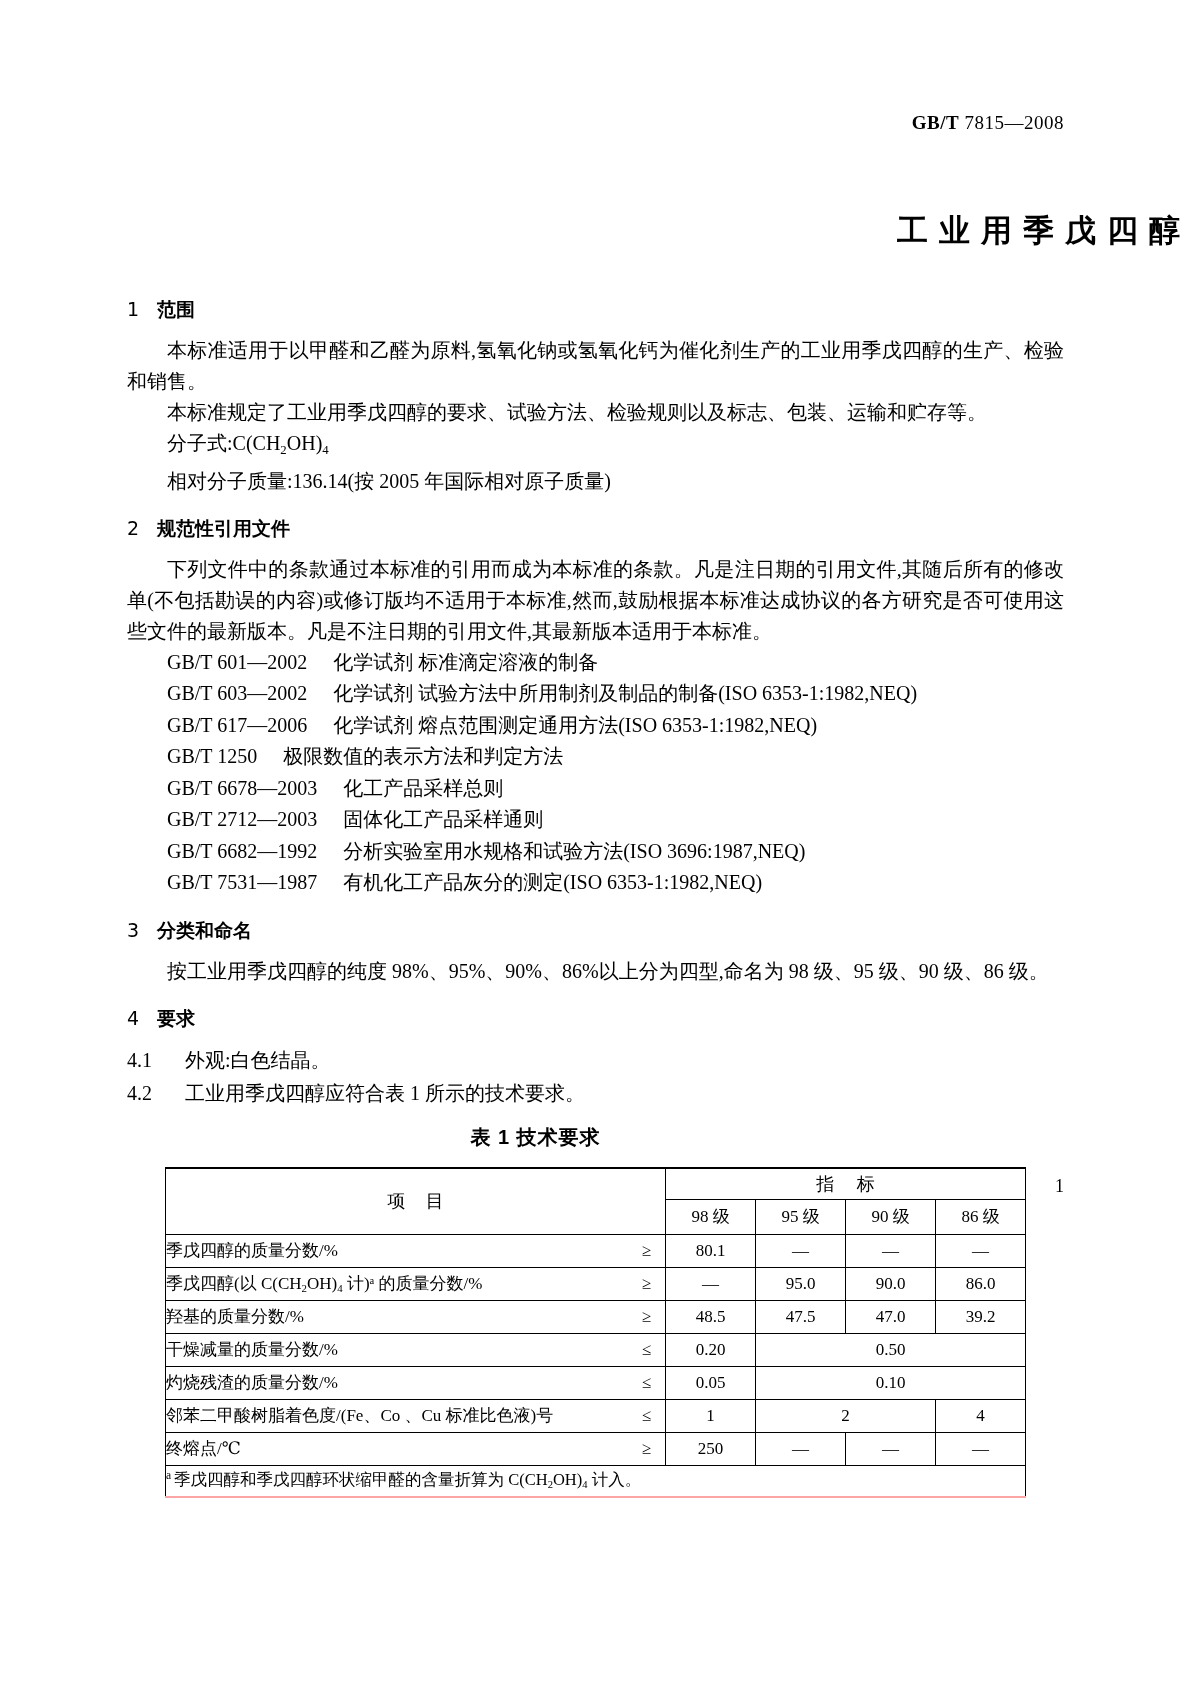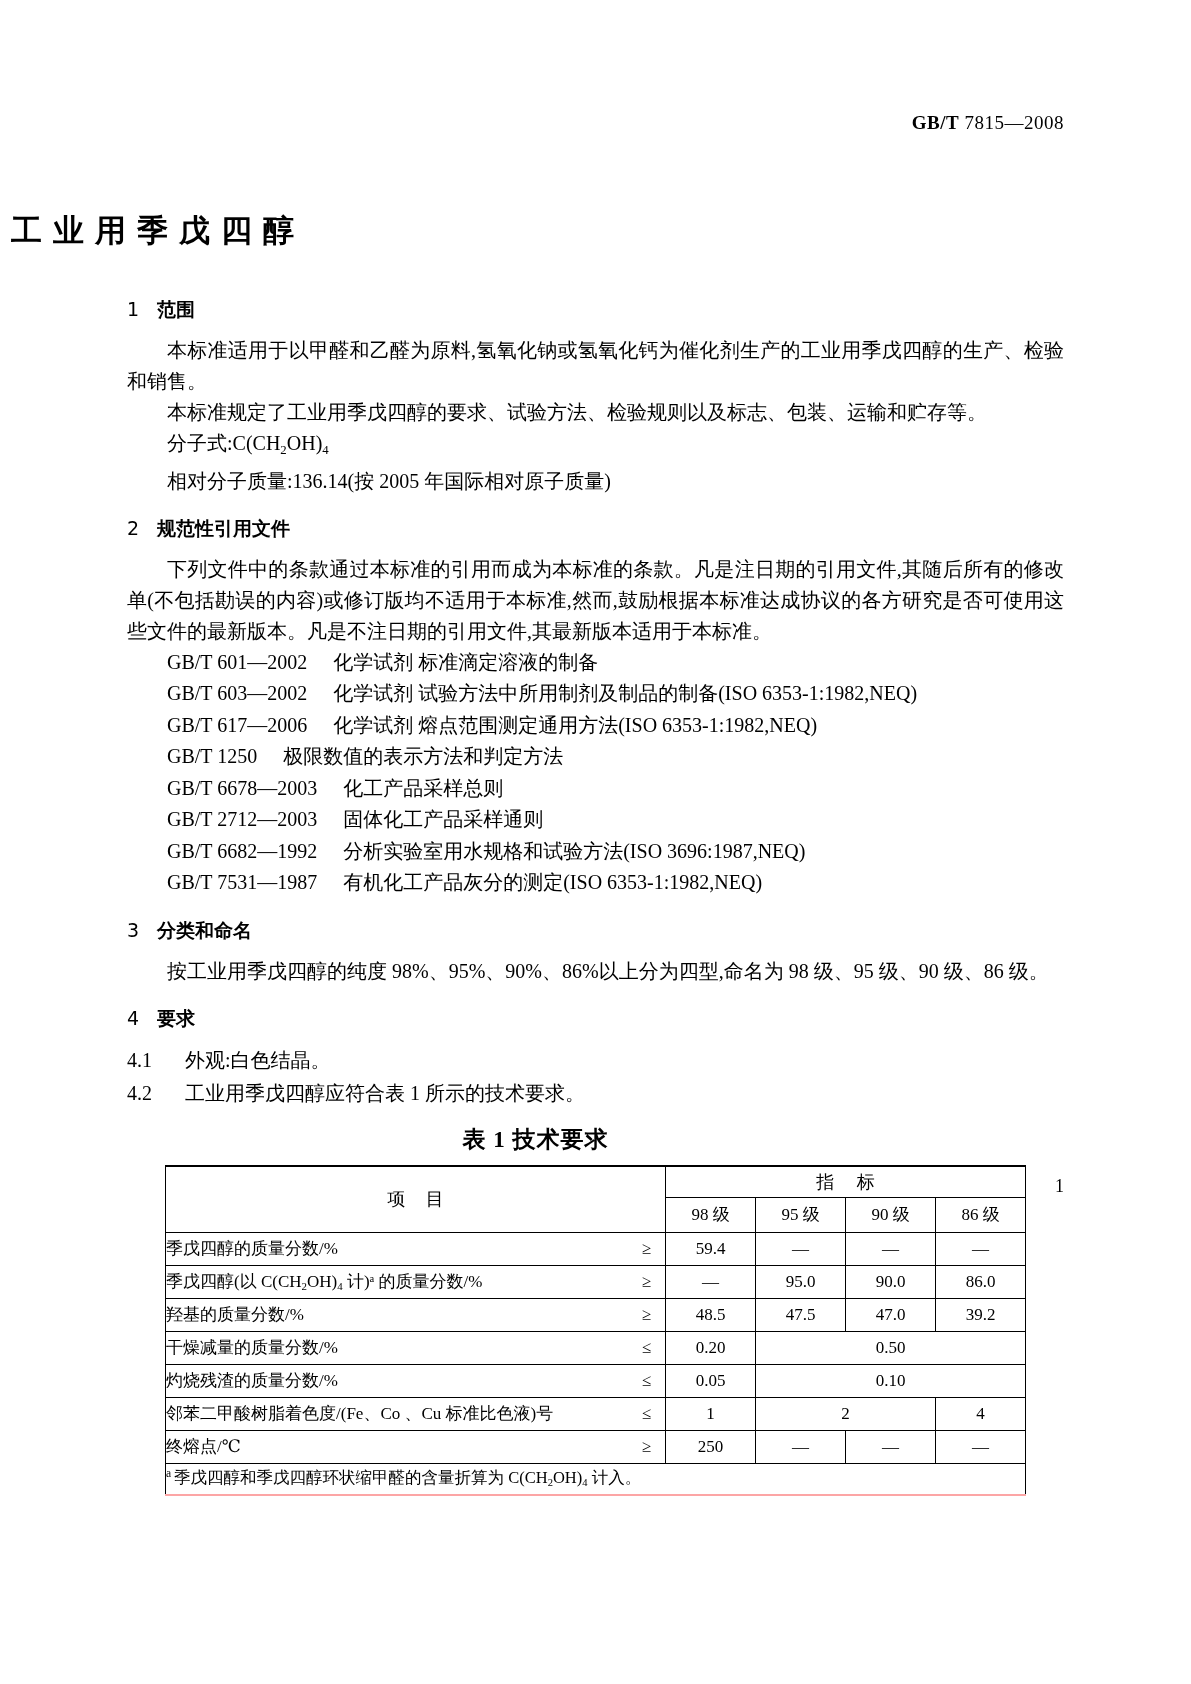--- a/index.html
+++ b/index.html
@@ -37,21 +37,21 @@
     font-weight: bold;
     font-family: "Liberation Serif", serif;
   }
 
   
   .doc-title {
     position: absolute;
     top: 210px;
     left: 0;
     width: 1191px;
-    text-align: left;
+    text-align: right;
     font-family: "DejaVu Sans", "Liberation Sans", sans-serif;
     font-size: 31px;
     font-weight: bold;
     letter-spacing: 11px;
     text-indent: 11px;
   }
 
   
   .body {
     position: absolute;
@@ -113,30 +113,30 @@
     font-family: "Liberation Serif", serif;
   }
 
   sub { font-size: 0.64em; vertical-align: -0.28em; }
   sup { font-size: 0.62em; vertical-align: 0.48em; }
 
   
   .tbl-caption {
     margin: 14px 0 7px 0;
     text-align: center;
-    font-family: Liberation Serif, serif;
-    font-size: 23px;
+    font-family: Liberation Sans, sans-serif;
+    font-size: 20px;
     font-weight: bold;
     letter-spacing: 1px;
     padding-right: 120px;
   }
   table.spec {
     border-collapse: collapse;
     width: 860px;
-    margin: 10px auto;
+    margin: 16px auto;
     font-size: 17px;
     table-layout: fixed;
   }
   table.spec td, table.spec th {
     border: 1px solid #000;
     padding: 0;
     font-weight: normal;
     vertical-align: middle;
   }
   table.spec .outer-top { border-top: 2px solid #000; }
@@ -269,21 +269,21 @@
         </tr>
         <tr>
           <td class="cell-grade">98 级</td>
           <td class="cell-grade">95 级</td>
           <td class="cell-grade">90 级</td>
           <td class="cell-grade">86 级</td>
         </tr>
 
         <tr class="datarow">
           <td class="name"><span>季戊四醇的质量分数/%</span><span class="sign">≥</span></td>
-          <td class="val">59.4</td>
+          <td class="val">80.1</td>
           <td class="val">—</td>
           <td class="val">—</td>
           <td class="val">—</td>
         </tr>
 
         <tr class="datarow">
           <td class="name"><span>季戊四醇(以 C(CH</span><sub>2</sub><span>OH)</span><sub>4</sub><span> 计)</span><sup>a</sup><span> 的质量分数/%</span><span class="sign">≥</span></td>
           <td class="val">—</td>
           <td class="val">95.0</td>
           <td class="val">90.0</td>

